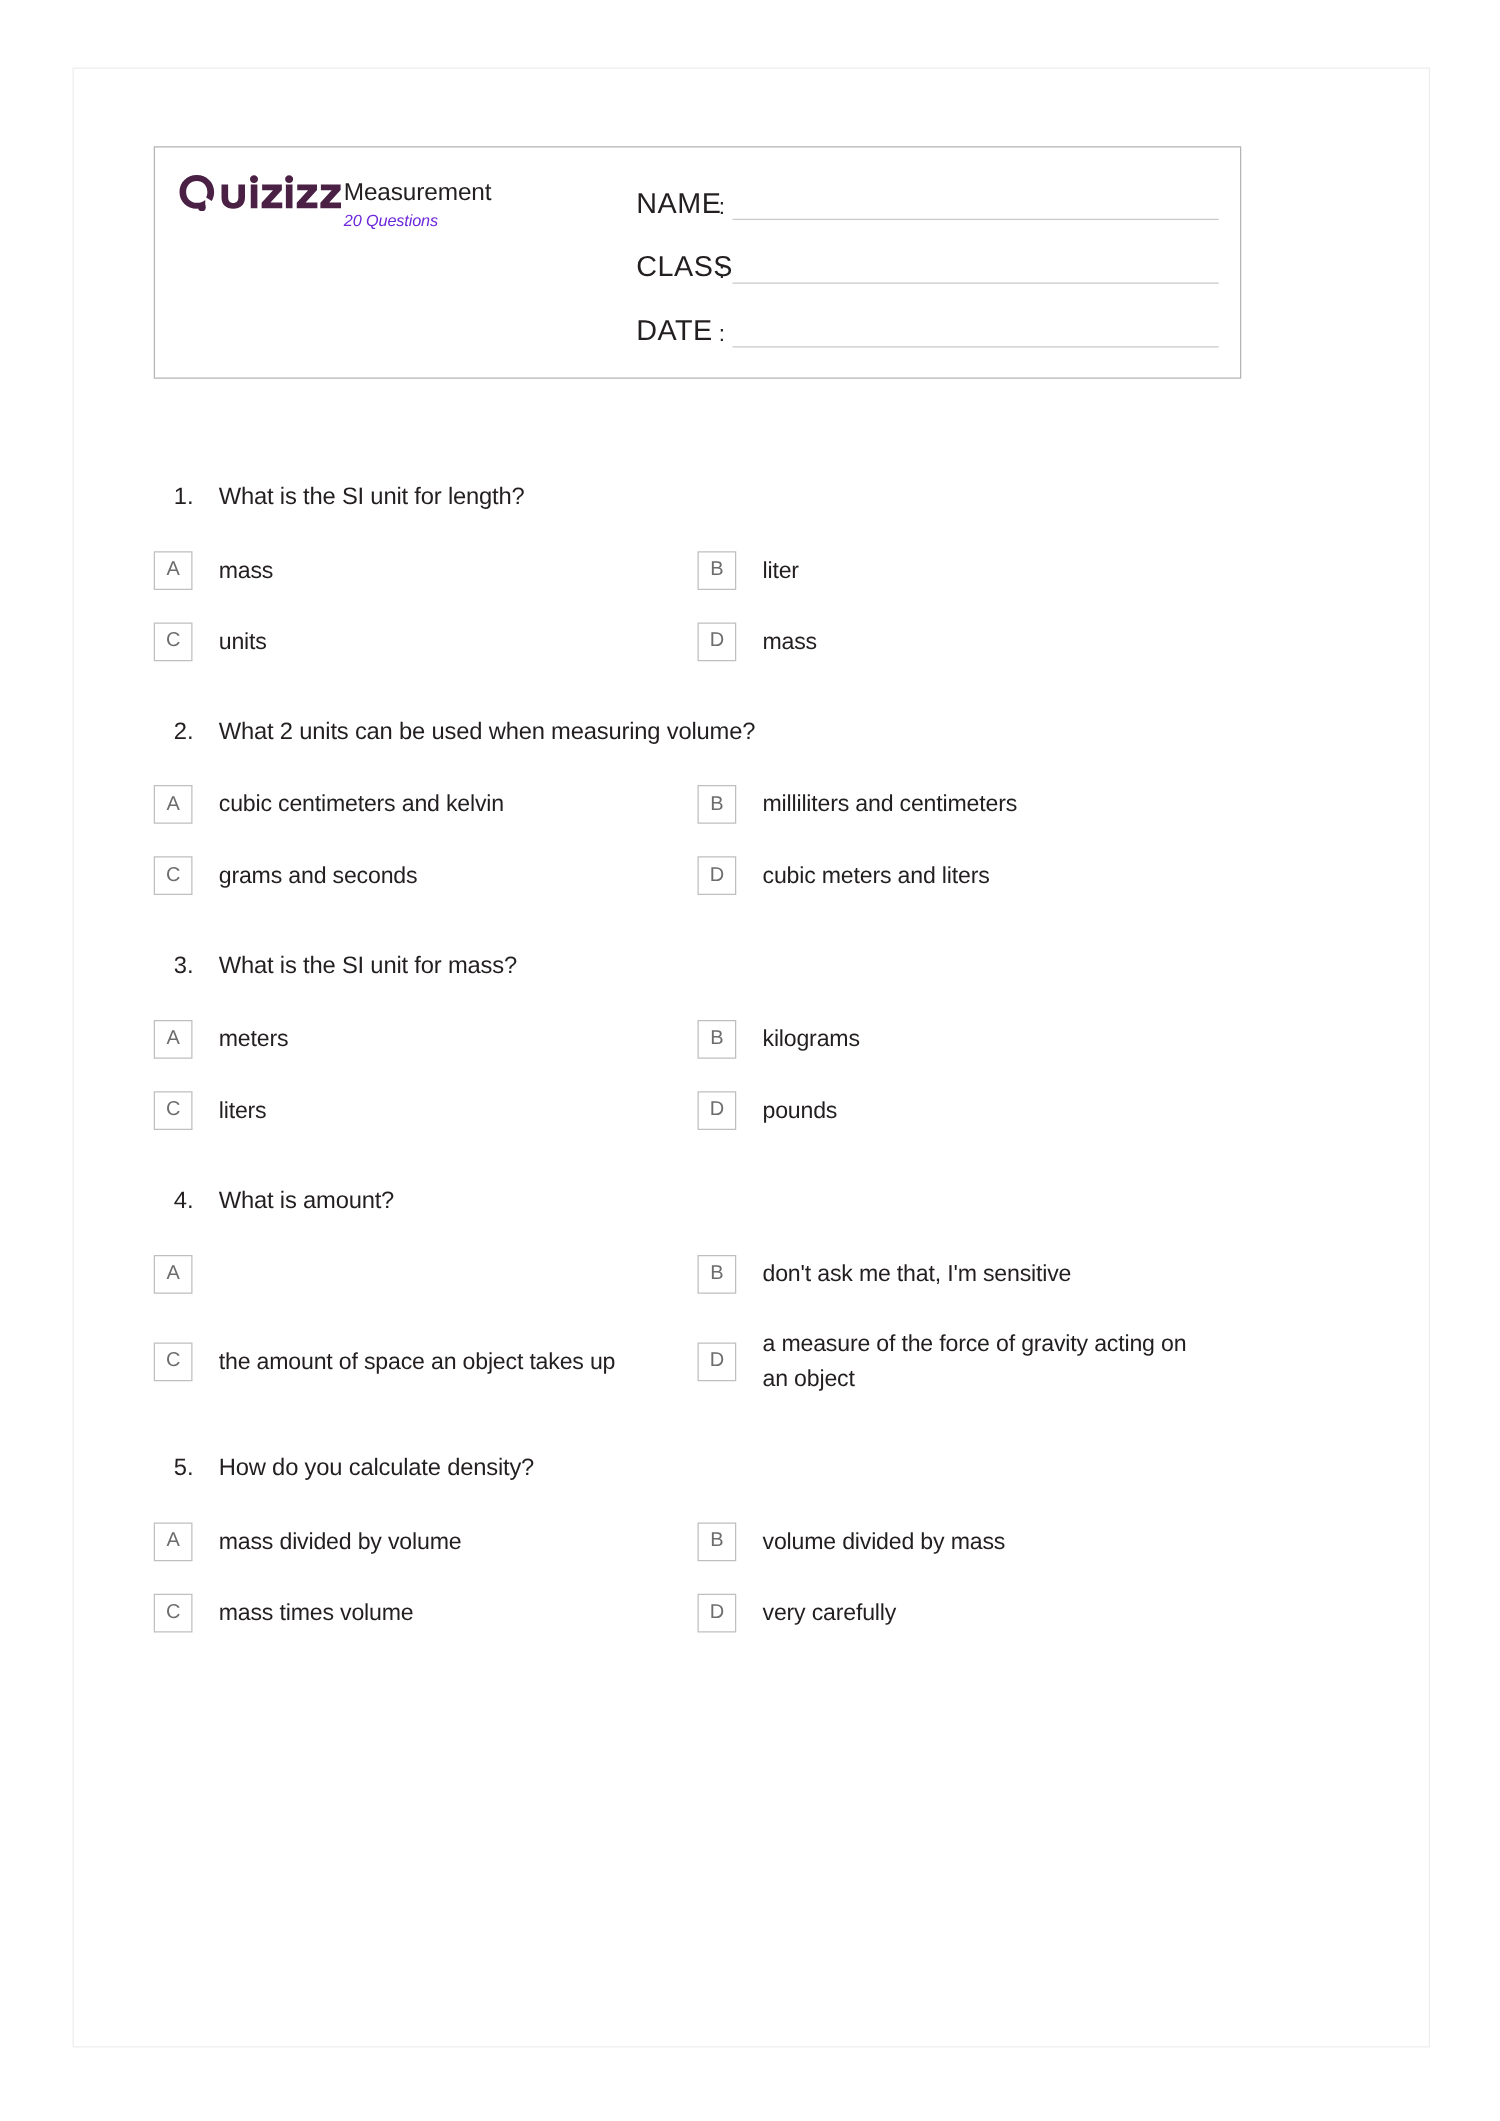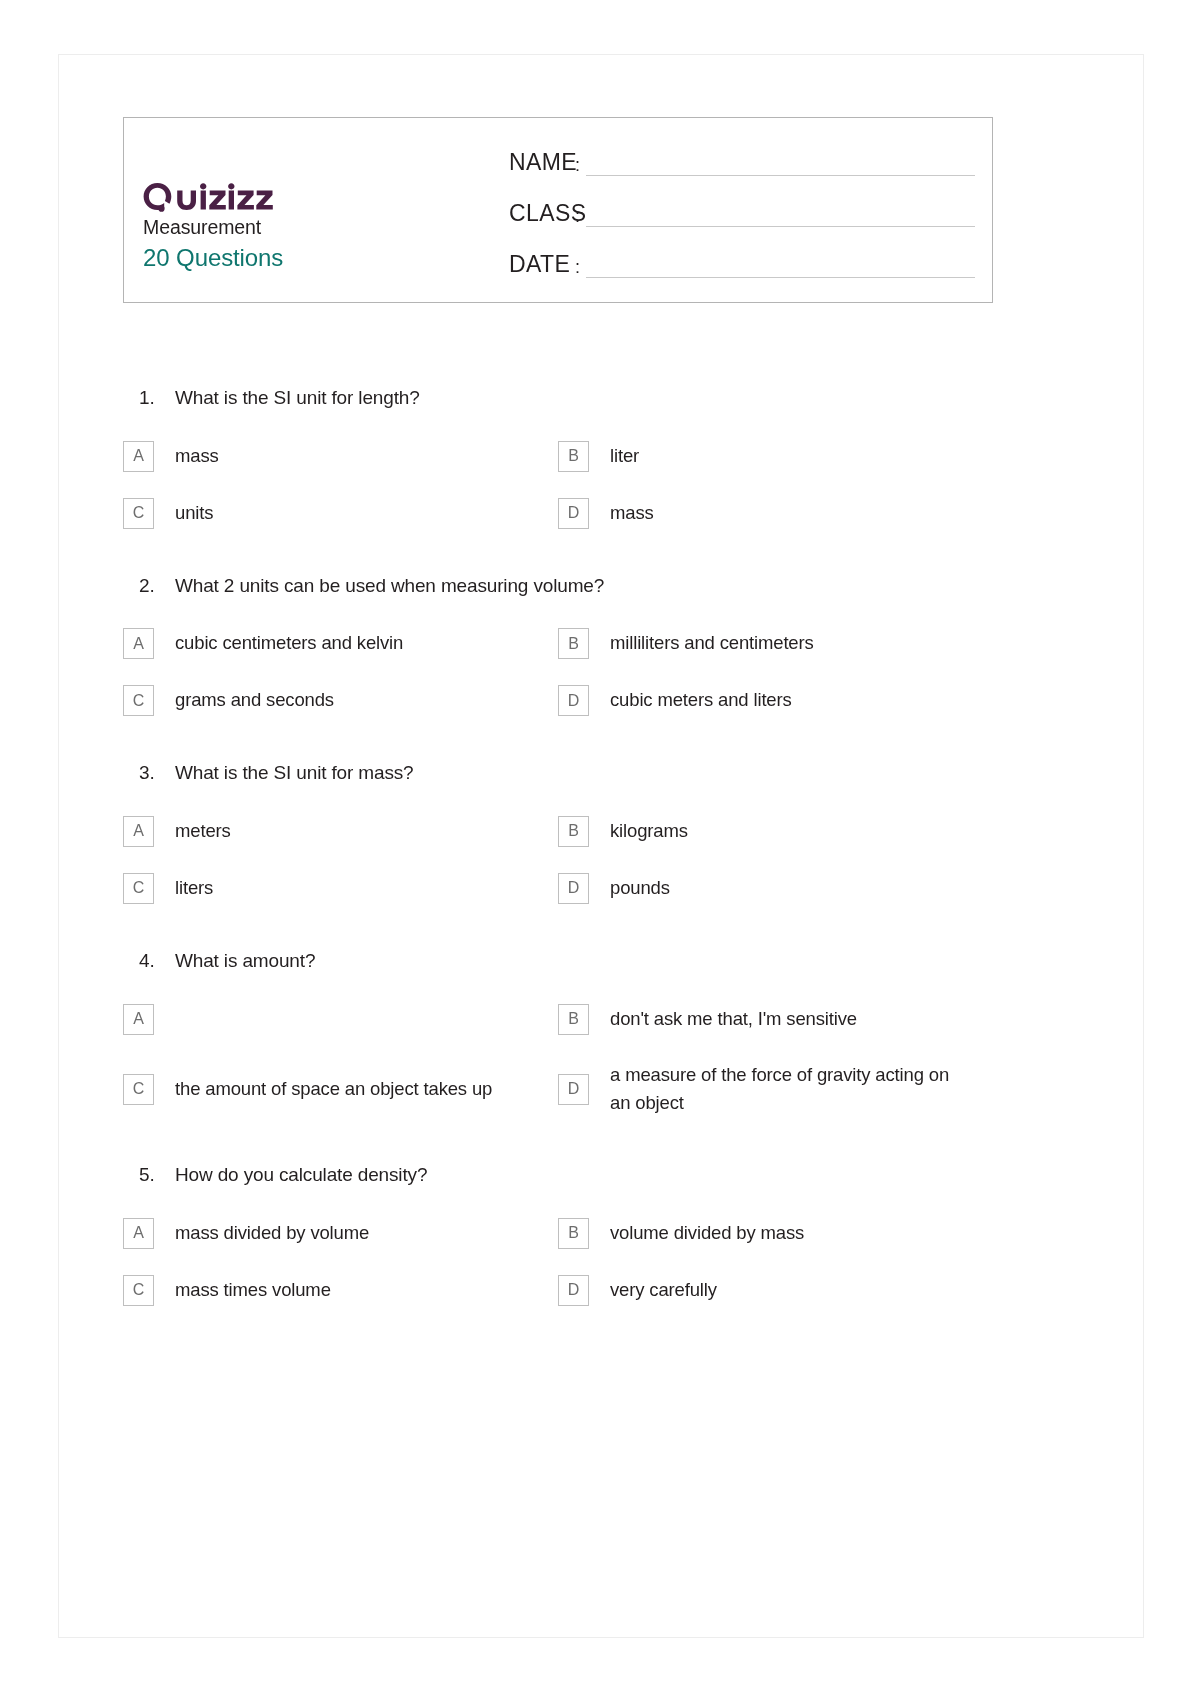--- a/index.html
+++ b/index.html
@@ -40,43 +40,44 @@
     box-sizing: border-box;
     height: 186px;
     display: flex;
     flex-direction: row;
   }
   .header-left {
     width: 385px;
     box-sizing: border-box;
     padding: 22px 0 0 19px;
     display: flex;
-    flex-direction: column;
-    justify-content: flex-end;
+    flex-direction: row;
+    justify-content: flex-start;
   }
   .logo {
     display: block;
     line-height: 0;
   }
   .logo svg { display: block; }
 
   .quiz-meta {
     padding-bottom: 26px;
   }
   .quiz-title {
     font-size: 19.5px;
     letter-spacing: -0.1px;
     line-height: 1.45;
     color: #231f20;
   }
   .quiz-count {
-    font-size: 24px;
+    font-size: 13px;
     letter-spacing: -0.1px;
     line-height: 1.45;
-    color: #0f766e;
+    color: #6d28d9;
+    font-style: italic;
   }
 
   .header-right {
     flex: 1;
     box-sizing: border-box;
     padding: 30px 17px 0 0;
     display: flex;
     flex-direction: column;
     gap: 21px;
   }

